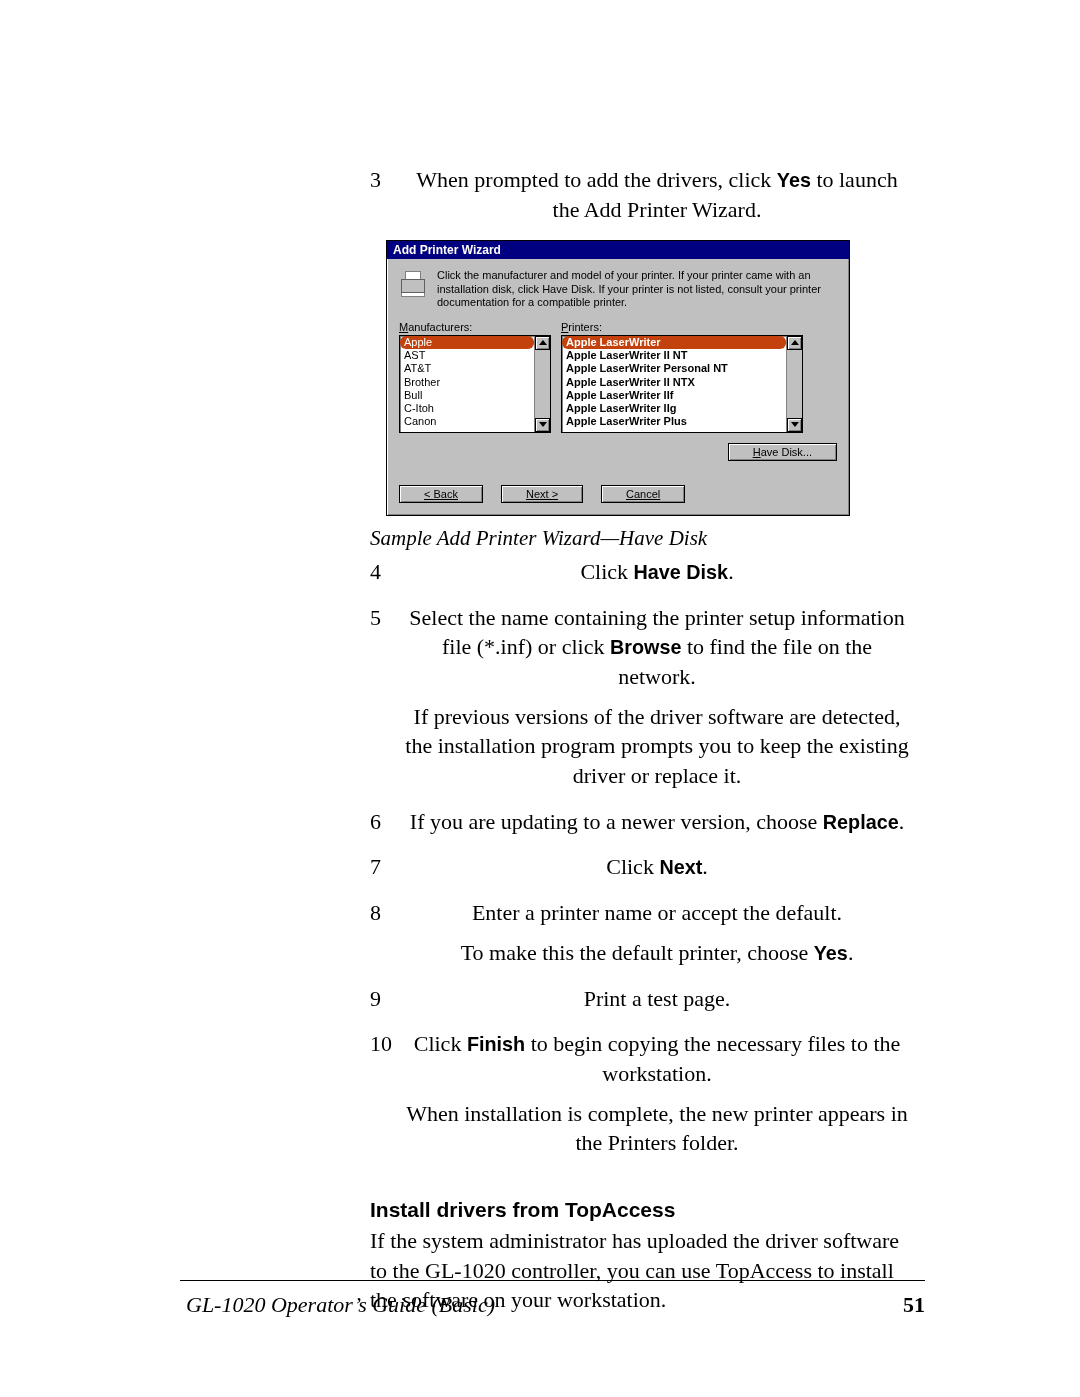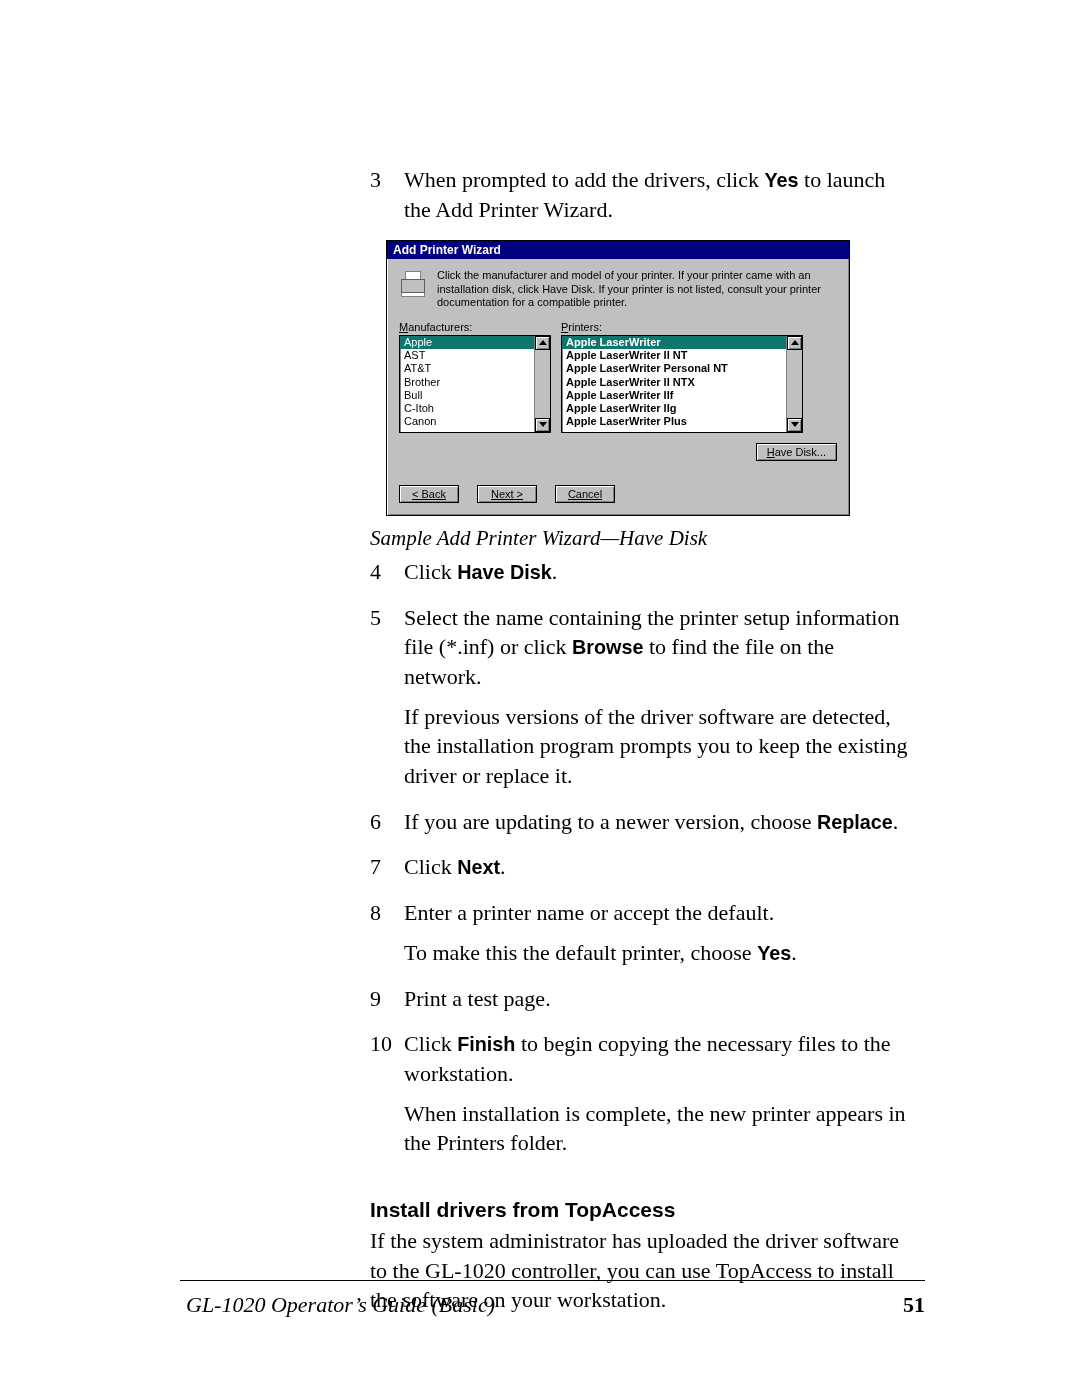--- a/index.html
+++ b/index.html
@@ -31,20 +31,21 @@
   }
   .step .num {
     width: 34px;
     flex: 0 0 34px;
   }
   .step .body {
     flex: 1 1 auto;
   }
   .step .body p {
     margin: 0 0 10px 0;
+    text-align: center;
   }
   .bold-ui {
     font-family: Arial, Helvetica, sans-serif;
     font-weight: bold;
     font-size: 0.9em;
   }
   .caption {
     font-style: italic;
     font-size: 21px;
     margin: 8px 0 6px 0;
@@ -139,22 +140,23 @@
     flex: 1 1 auto;
     overflow: hidden;
   }
   .list-items div {
     padding: 0 4px;
     font-size: 11px;
     line-height: 1.2;
     white-space: nowrap;
   }
   .list-items .sel {
-    background: #0f766e;
+    background: #c2410c;
     color: #fff;
+    border-radius: 6px;
   }
   .scrollbar {
     width: 15px;
     flex: 0 0 15px;
     background: #c0c0c0;
     display: flex;
     flex-direction: column;
     justify-content: space-between;
     border-left: 1px solid #808080;
   }
@@ -172,21 +174,21 @@
     border-right: 4px solid transparent;
   }
   .tri-up { border-bottom: 5px solid #000; }
   .tri-down { border-top: 5px solid #000; }
 
   .btn95 {
     display:inline-block;
     background: #c0c0c0;
     border: 1px solid #000;
     box-shadow: inset 1px 1px 0 #fff, inset -1px -1px 0 #808080;
-    padding: 2px 10px;
+    padding: 2px 24px;
     font-size: 11px;
     min-width: 60px;
     text-align:center;
     box-sizing: border-box;
   }
   .have-disk-row {
     display:flex;
     justify-content:flex-end;
     margin-top: 10px;
   }

